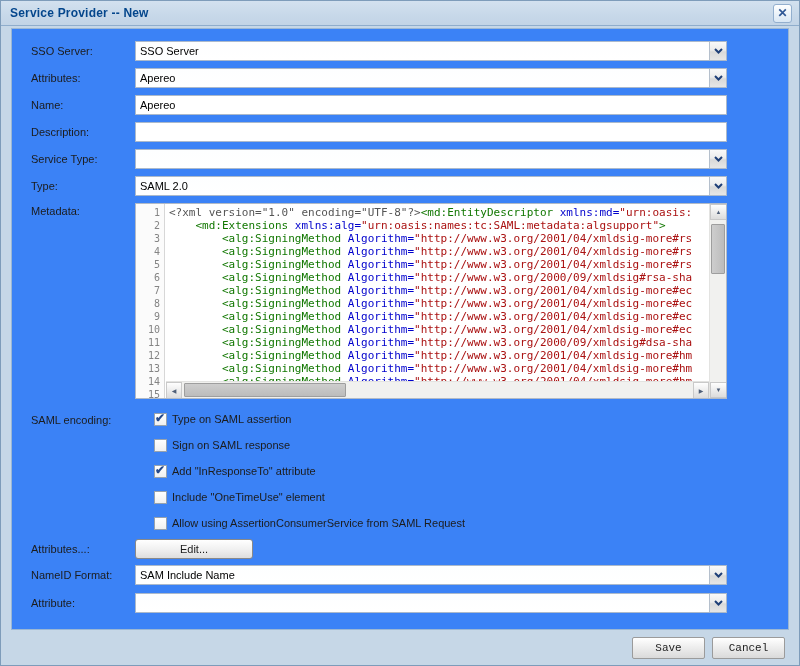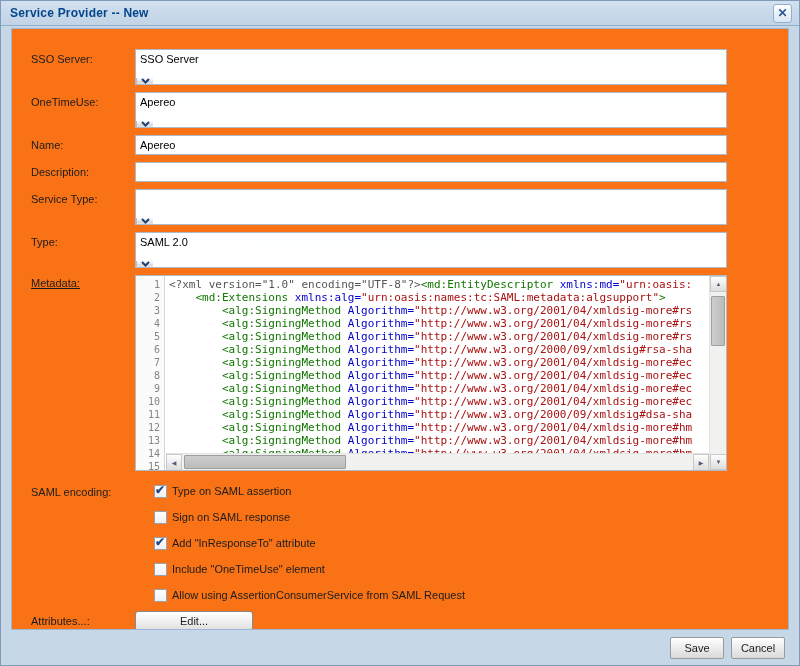--- a/index.html
+++ b/index.html
@@ -24,40 +24,40 @@
     margin-left:auto; width:19px; height:19px;
     border:1px solid #93afce; border-radius:3px;
     background:linear-gradient(#ffffff,#d9e7f4);
     color:#2f5795; font-size:12px; font-weight:bold; line-height:16px;
     display:flex; align-items:center; justify-content:center; cursor:pointer;
   }
 
   .panel{
     margin:2px 10px 0 10px;
     height:602px; flex:none;
-    background:#f97316;
+    background:#3b82f6;
     border:1px solid #9bb7d4;
-    padding-top:20px;
+    padding-top:12px;
     overflow:hidden;
   }
 
   .row{ display:flex; margin-bottom:7px; }
   .lbl{
     width:123px; flex:none;
     padding:4px 0 0 19px;
     font-size:11px; color:#1c1c1c;
   }
-  .lbl.top{ padding-top:2px;text-decoration:underline; }
+  .lbl.top{ padding-top:2px; }
   .fld{ width:592px; flex:none; position:relative; }
 
   .combo{
-    width:100%; height:36px;
+    width:100%; height:20px;
     border:1px solid #abb9cb;
     background:linear-gradient(#fdfeff,#ffffff);
-    display:flex; align-items:stretch;flex-direction:column;
+    display:flex; align-items:stretch;
   }
   .combo .val{
     flex:1; font-size:11px; color:#000;
     padding:3px 0 0 4px;
     overflow:hidden; white-space:nowrap;
   }
   .trigger{
     width:17px; flex:none;
     border-left:1px solid #b4bfcc;
     background:linear-gradient(#f9f9f9 0%,#ececec 45%,#d9d9d9 55%,#e6e6e6 100%);
@@ -156,26 +156,27 @@
     display:flex; align-items:center; justify-content:center;
     cursor:pointer;
   }
 
   .footer{
     flex:1;
     display:flex; align-items:center; justify-content:flex-end;
     padding-right:14px; gap:7px;
   }
   .btn{
-    width:54px; height:22px;
+    width:73px; height:22px;
     border:1px solid #9b9b9b; border-radius:2px;
     background:linear-gradient(#ffffff,#ececec 50%,#dadada 100%);
     font-size:11px; color:#1c1c1c;
     display:flex; align-items:center; justify-content:center;
     cursor:pointer;
+    font-family:Liberation Mono, monospace;
   }
 
   .chev{ display:block; }
 </style>
 </head>
 <body>
 
 <div class="window">
 
   <div class="titlebar">
@@ -193,21 +194,21 @@
           <span class="trigger">
             <svg class="chev" width="9" height="6" viewBox="0 0 9 6">
                 <path d="M1 1 L4.5 4.5 L8 1" stroke="#1f3f77" stroke-width="2" fill="none"></path>
               </svg>
           </span>
         </div>
       </div>
     </div>
 
     <div class="row">
-      <span class="lbl">OneTimeUse:</span>
+      <span class="lbl">Attributes:</span>
       <div class="fld">
         <div class="combo">
           <span class="val">Apereo</span>
           <span class="trigger">
             <svg class="chev" width="9" height="6" viewBox="0 0 9 6">
                 <path d="M1 1 L4.5 4.5 L8 1" stroke="#1f3f77" stroke-width="2" fill="none"></path>
               </svg>
           </span>
         </div>
       </div>

